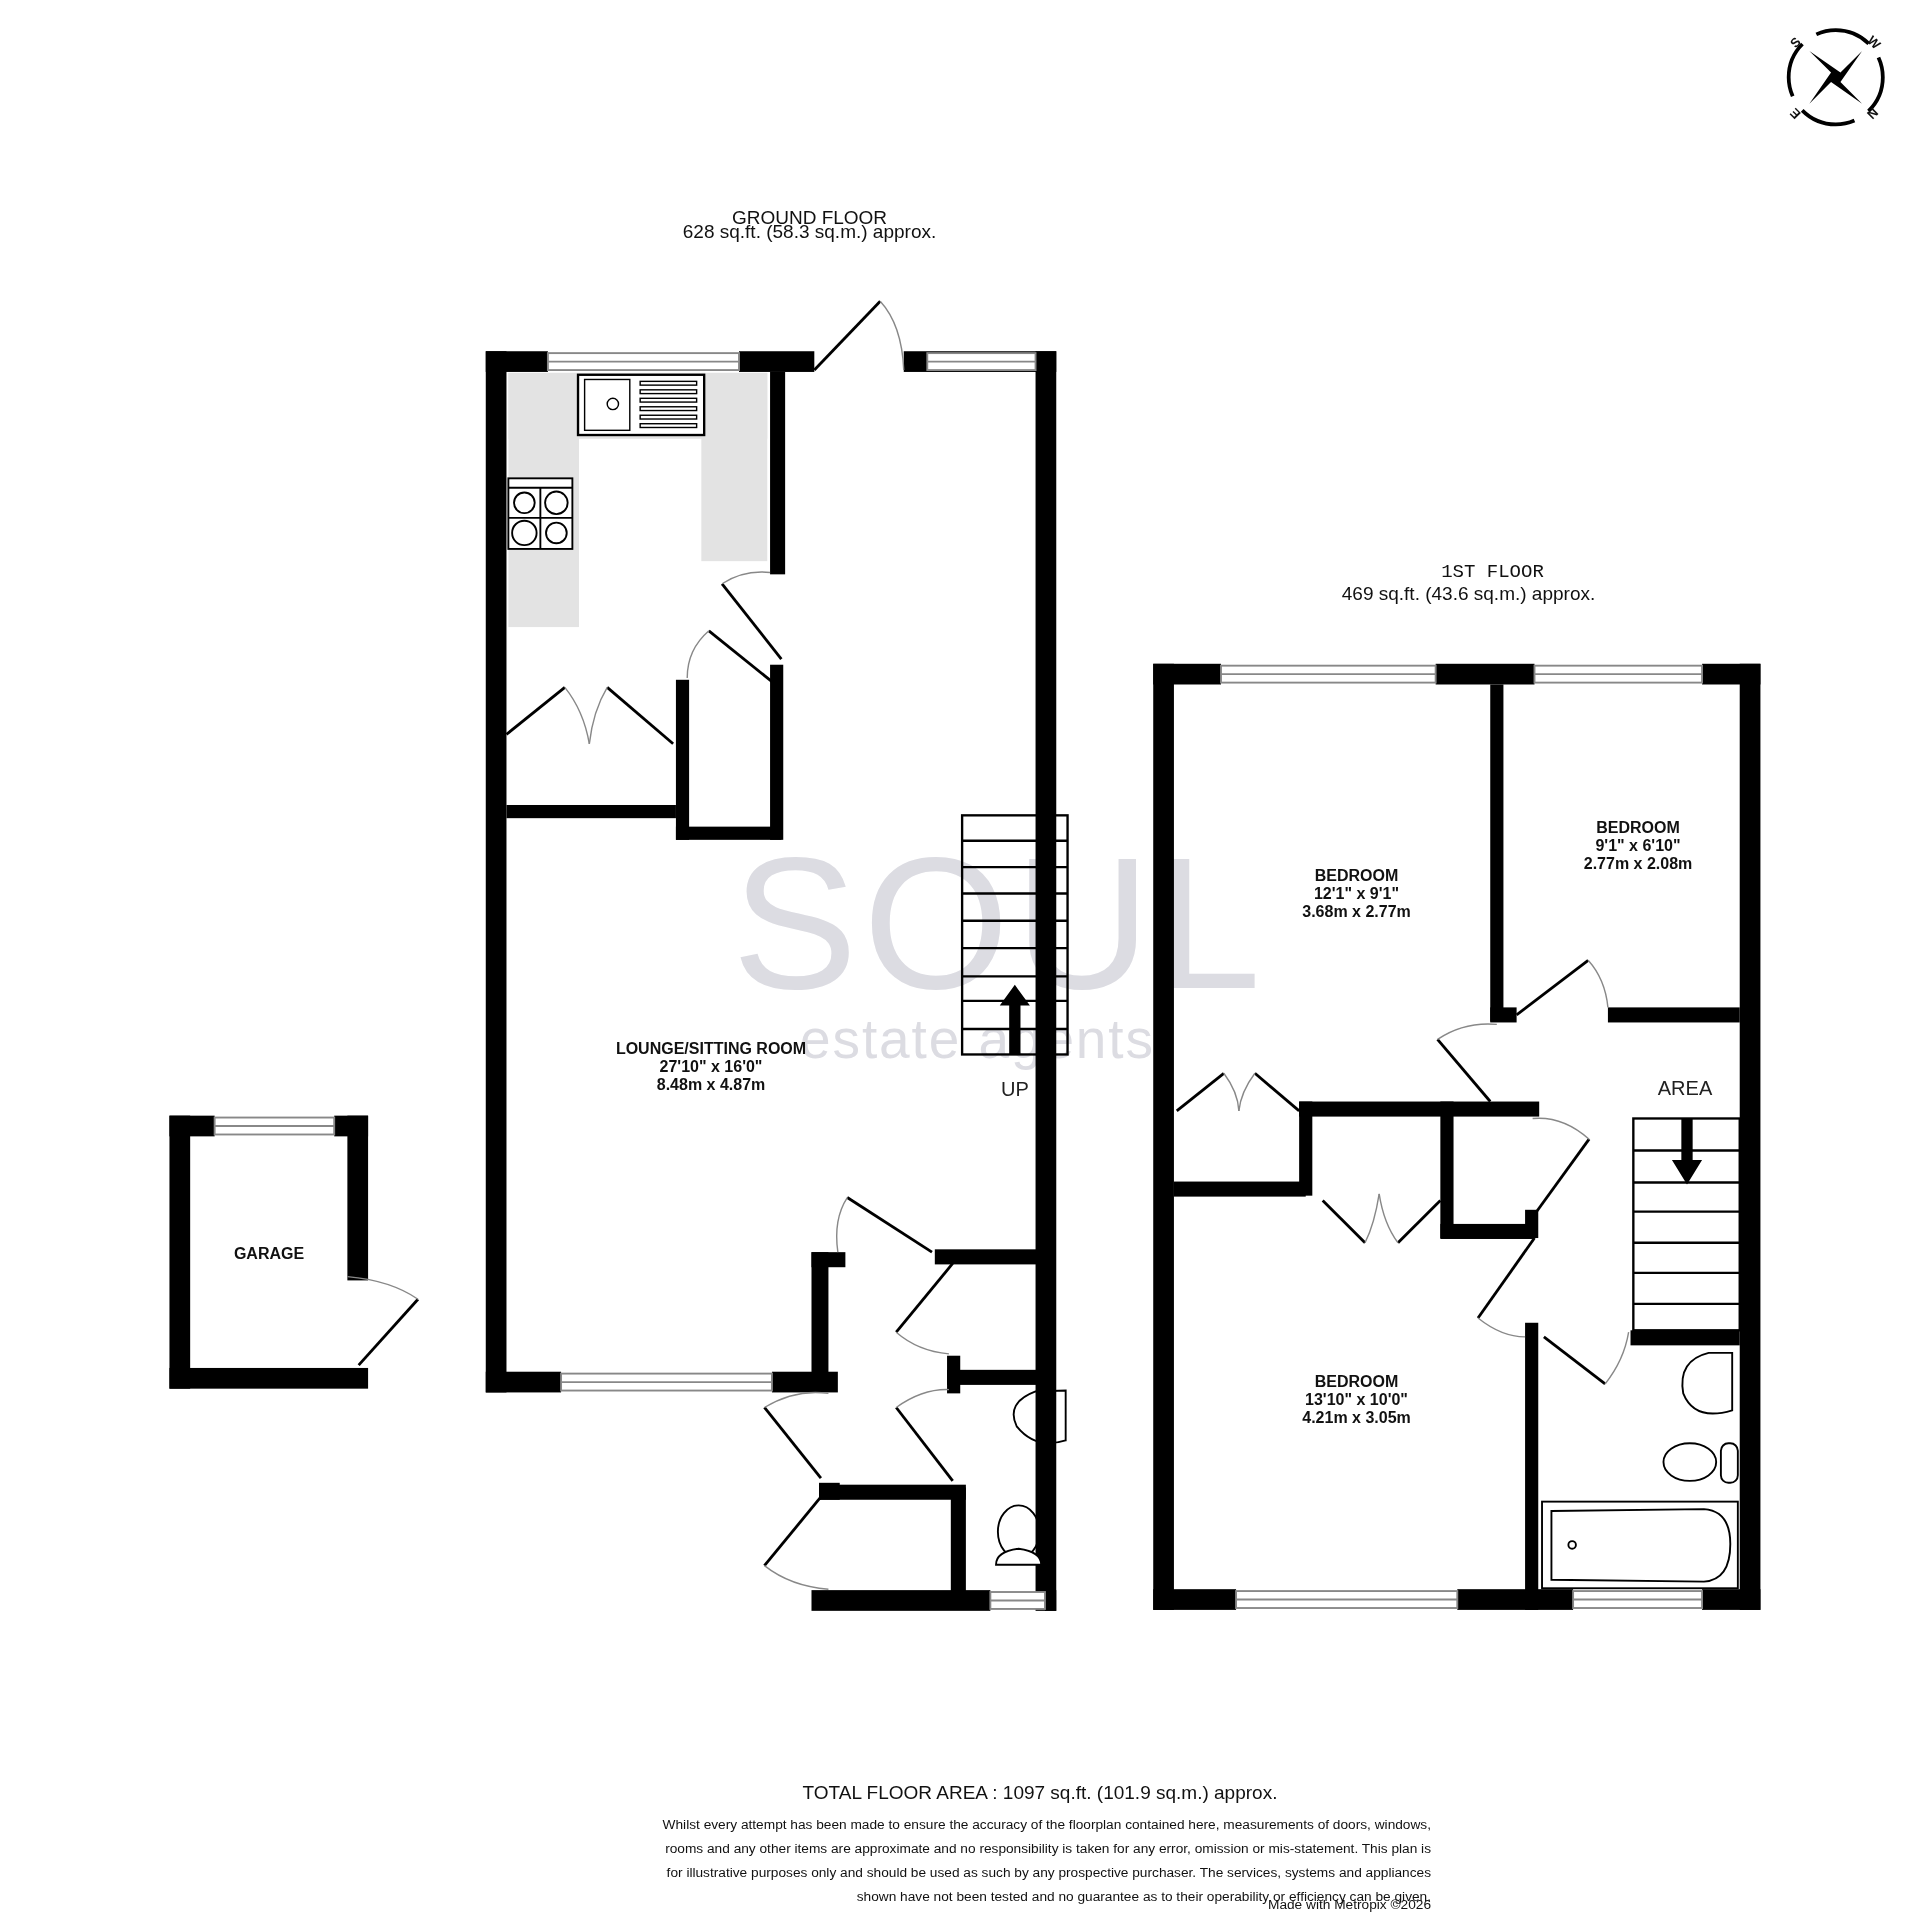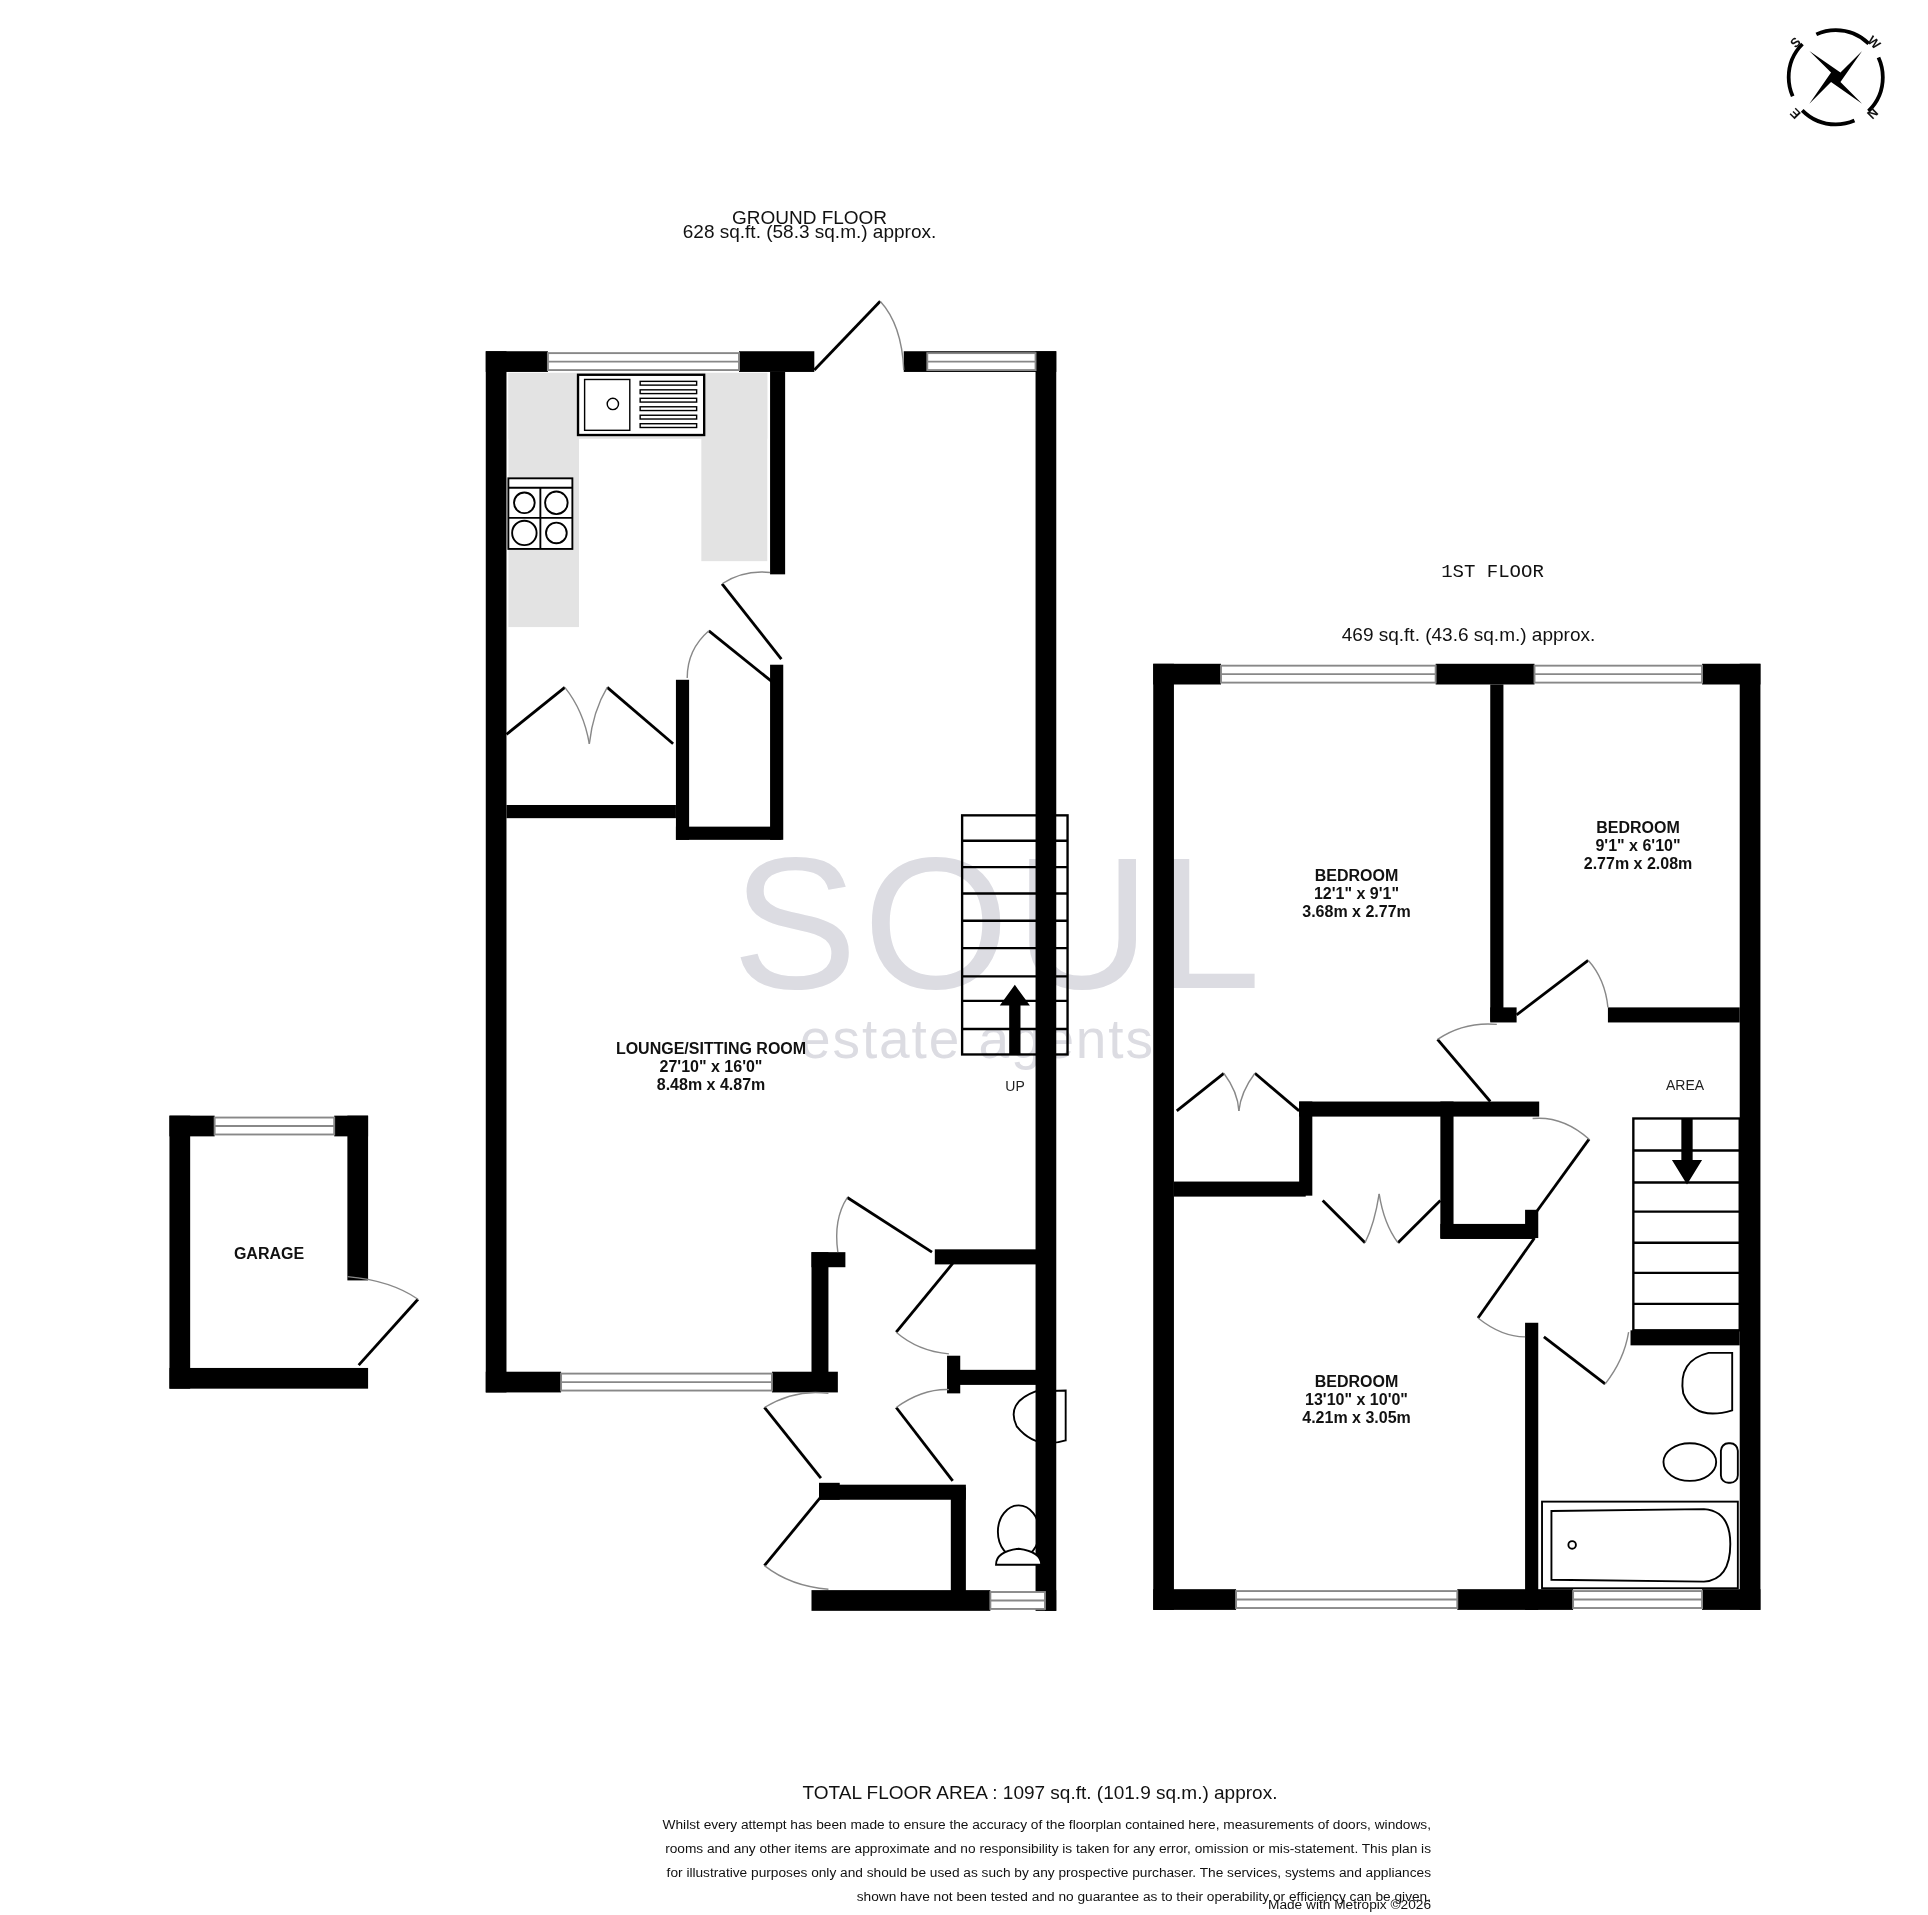--- a/index.html
+++ b/index.html
@@ -1,21 +1,21 @@
 <!DOCTYPE html>
 <html style="font-size:15px"><head>
 <meta charset="utf-8">
 <style>
   html, body { margin: 0; padding: 0; background: #ffffff; }
   body { width: 1928px; height: 1915px; position: relative; overflow: hidden; font-family: "Liberation Sans", sans-serif; color: #111; }
   #plan { position: absolute; left: 0; top: 0; width: 1928px; height: 1915px; }
   .txt { position: absolute; text-align: center; white-space: nowrap; }
   .floor-title { font-size: 19px; line-height: 21px; color: #111; }
   .room-label { font-weight: bold; font-size: 16px; line-height: 18px; color: #111; }
-  .stair-label { font-size: 14px; color: #222; }
+  .stair-label { font-size: 20px; color: #222; }
   .total { font-size: 19px; color: #111; }
   .disclaimer { font-size: 13.7px; line-height: 24px; color: #111; white-space: normal; width: 772px; text-align: right; }
   .wm-big { position: absolute; font-size: 188px; letter-spacing: 5.6px; color: #dcdce2; font-weight: 300; line-height: 1; }
   .wm-small { position: absolute; font-size: 55px; color: #dcdce2; letter-spacing: 1.9px; line-height: 1; }
 </style>
 </head>
 <body>
 
 <div class="wm-big" style="left:716px; top:829px;margin-left:16px;">SOUL</div>
 <div class="wm-small" style="left:800px; top:1012px;">estate agents</div>
@@ -233,21 +233,21 @@
       <path d="M1648 1605 L1810 1603 Q1838 1605 1838 1640 Q1838 1678 1810 1680 L1648 1678 Z"></path>
       <circle cx="1670" cy="1641" r="4"></circle>
     </g>
   </g>
 </svg>
 
 <div class="txt floor-title" style="left:659px; top:201px; width:301px;margin-top:6px;">GROUND FLOOR</div>
 <div class="txt floor-title" style="left:640px; top:221px; width:339px;">628 sq.ft. (58.3 sq.m.) approx.</div>
 
 <div class="txt floor-title" style="left:1342px; top:562px; width:301px;font-family:Liberation Mono, monospace;">1ST FLOOR</div>
-<div class="txt floor-title" style="left:1299px; top:583px; width:339px;margin-top:41px;">469 sq.ft. (43.6 sq.m.) approx.</div>
+<div class="txt floor-title" style="left:1299px; top:583px; width:339px;">469 sq.ft. (43.6 sq.m.) approx.</div>
 
 <div class="txt room-label" style="left:584px; top:1040px; width:254px;">
   <div>LOUNGE/SITTING ROOM</div>
   <div>27'10"  x 16'0"</div>
   <div>8.48m  x 4.87m</div>
 </div>
 <div class="txt stair-label" style="left:996px; top:1078px; width:38px;">UP</div>
 
 <div class="txt room-label" style="left:217px; top:1245px; width:104px;">GARAGE</div>
 

